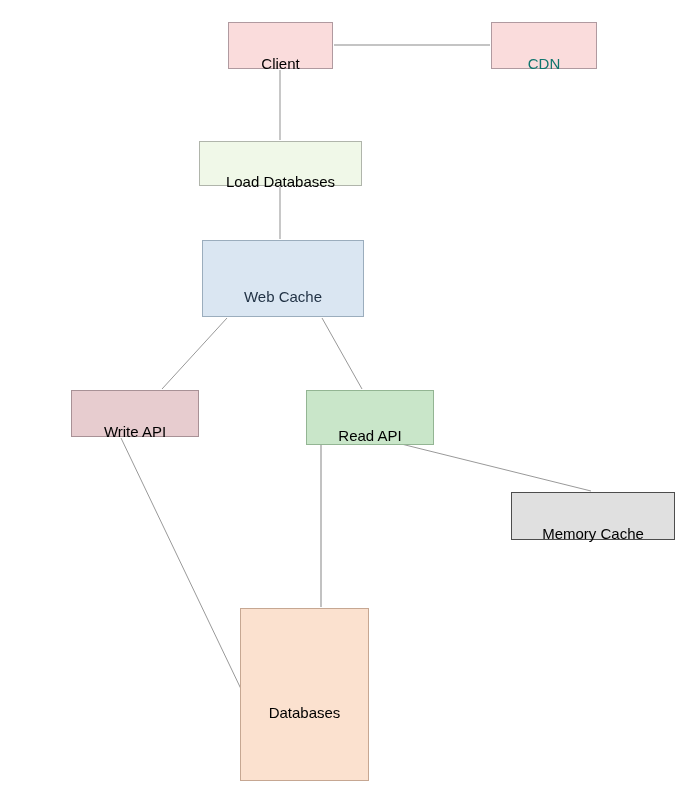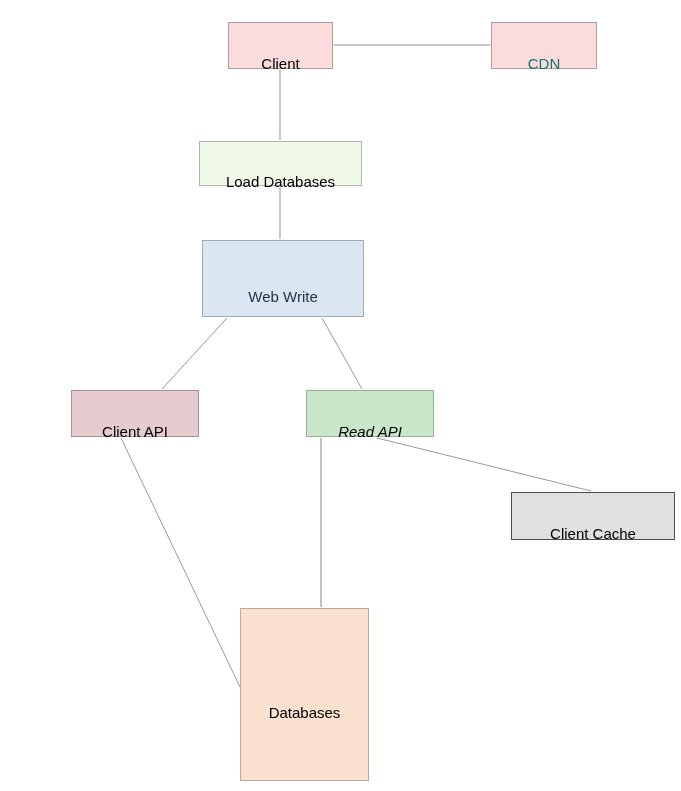--- a/index.html
+++ b/index.html
@@ -67,28 +67,28 @@
       <div class="node" style="left: 228px; top: 22px; width: 105px; height: 47px; background: rgb(250, 220, 220); border-color: rgb(176, 154, 160); color: rgb(0, 0, 0); font-size: 15px;">
         <span class="node-label">Client</span>
       </div>
       <div class="node" style="left: 491px; top: 22px; width: 106px; height: 47px; background: rgb(250, 220, 220); border-color: rgb(176, 154, 160); color: #0f766e; font-size: 15px;">
         <span class="node-label">CDN</span>
       </div>
       <div class="node" style="left: 199px; top: 141px; width: 163px; height: 45px; background: rgb(240, 248, 232); border-color: rgb(176, 181, 171); color: rgb(0, 0, 0); font-size: 15px;">
         <span class="node-label">Load Databases</span>
       </div>
       <div class="node" style="left: 202px; top: 240px; width: 162px; height: 77px; background: rgb(218, 230, 242); border-color: rgb(155, 173, 189); color: rgb(31, 48, 67); font-size: 15px;">
-        <span class="node-label">Web Write</span>
+        <span class="node-label">Web Cache</span>
       </div>
       <div class="node" style="left: 71px; top: 390px; width: 128px; height: 47px; background: rgb(231, 204, 207); border-color: rgb(168, 145, 150); color: rgb(0, 0, 0); font-size: 15px;">
-        <span class="node-label">Client API</span>
+        <span class="node-label">Write API</span>
       </div>
-      <div class="node" style="left: 306px; top: 390px; width: 128px; height: 47px; background: rgb(201, 230, 201); border-color: rgb(147, 181, 147); color: rgb(0, 0, 0); font-size: 15px; font-style: italic;">
+      <div class="node" style="left: 306px; top: 390px; width: 128px; height: 55px; background: rgb(201, 230, 201); border-color: rgb(147, 181, 147); color: rgb(0, 0, 0); font-size: 15px;">
         <span class="node-label">Read API</span>
       </div>
       <div class="node" style="left: 511px; top: 492px; width: 164px; height: 48px; background: rgb(224, 224, 224); border-color: rgb(77, 77, 77); color: rgb(0, 0, 0); font-size: 15px;">
-        <span class="node-label">Client Cache</span>
+        <span class="node-label">Memory Cache</span>
       </div>
       <div class="node" style="left: 240px; top: 608px; width: 129px; height: 173px; background: rgb(251, 225, 207); border-color: rgb(198, 167, 146); color: rgb(0, 0, 0); font-size: 15px;">
         <span class="node-label">Databases</span>
       </div>
     </div>
 </div>
 
 </body></html>

